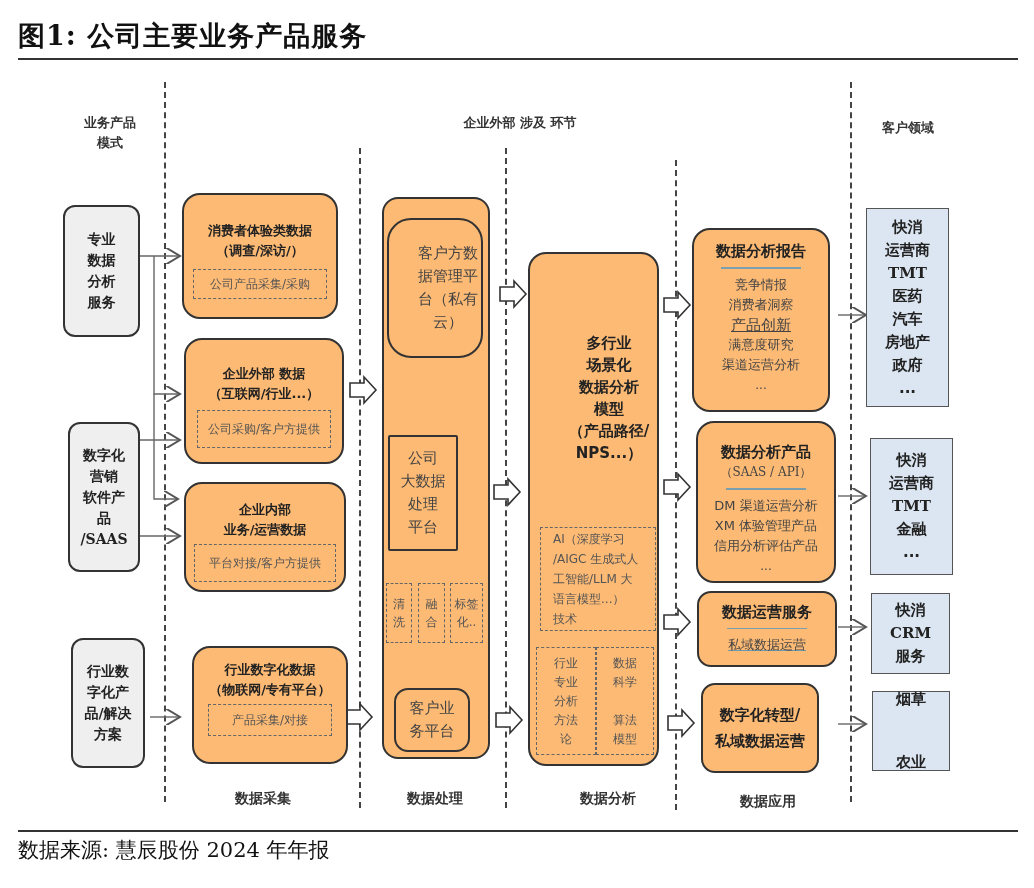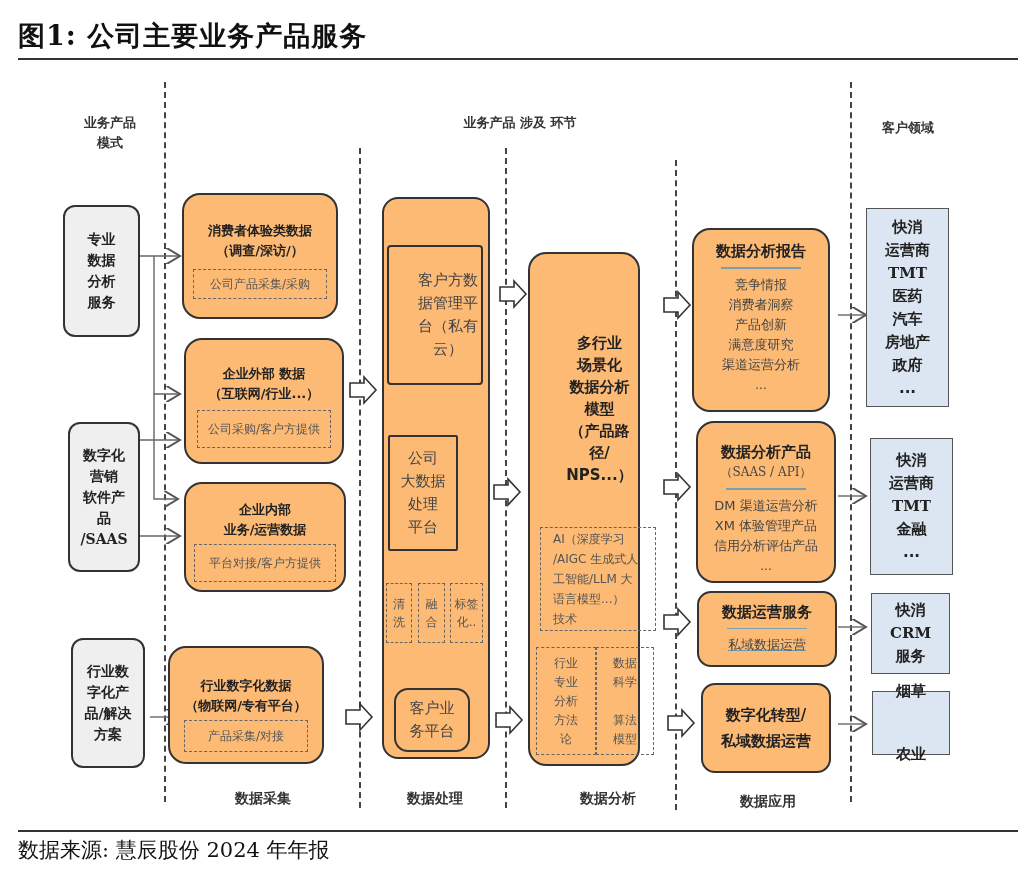--- a/index.html
+++ b/index.html
@@ -28,21 +28,21 @@
 </head>
 <body>
 
 <div class="abs fig-title">图1:  公司主要业务产品服务</div>
 <div class="abs rule" style="top:58px;"></div>
 
 <div class="abs hdr" style="left:70px; top:113px; width:80px;">
   <div>业务产品</div>
   <div>模式</div>
 </div>
-<div class="abs hdr" style="left:430px; top:113px; width:180px;">业务产品 涉及 环节</div>
+<div class="abs hdr" style="left:430px; top:113px; width:180px;">企业外部 涉及 环节</div>
 <div class="abs hdr" style="left:868px; top:118px; width:80px;">客户领域</div>
 
 <div class="vline" style="left:164px; top:82px; height:720px;"></div>
 <div class="vline" style="left:359px; top:148px; height:660px;"></div>
 <div class="vline" style="left:505px; top:148px; height:660px;"></div>
 <div class="vline" style="left:675px; top:160px; height:650px;"></div>
 <div class="vline" style="left:850px; top:82px; height:720px;"></div>
 
 <svg class="conn" width="1034" height="888">
   <defs>
@@ -103,28 +103,28 @@
 <div class="box rounded" style="left:184px; top:338px; width:160px; height:126px; justify-content:flex-start; padding-top:24px;">
   <div class="title-b">企业外部 数据</div>
   <div class="title-b">（互联网/行业...）</div>
   <div class="dashed" style="width:134px; height:38px; margin-top:6px;">公司采购/客户方提供</div>
 </div>
 <div class="box rounded" style="left:184px; top:482px; width:162px; height:110px; justify-content:flex-start; padding-top:16px;">
   <div class="title-b">企业内部</div>
   <div class="title-b">业务/运营数据</div>
   <div class="dashed" style="width:142px; height:38px; margin-top:4px;">平台对接/客户方提供</div>
 </div>
-<div class="box rounded" style="left:168px; top:646px; width:156px; height:118px; justify-content:flex-start; padding-top:28px;">
+<div class="box rounded" style="left:192px; top:646px; width:156px; height:118px; justify-content:flex-start; padding-top:12px;">
   <div class="title-b">行业数字化数据</div>
   <div class="title-b">（物联网/专有平台）</div>
   <div class="dashed" style="width:124px; height:32px; margin-top:4px;">产品采集/对接</div>
 </div>
 
 <div class="box" style="left:382px; top:197px; width:108px; height:562px; border-radius:16px;"></div>
-<div class="box" style="left:387px; top:245px; width:96px; height:140px; border-radius:4px;padding-left:26px;">
+<div class="box" style="left:387px; top:218px; width:96px; height:140px; border-radius:24px;padding-left:26px;">
   <div class="plain">客户方数</div>
   <div class="plain">据管理平</div>
   <div class="plain">台（私有</div>
   <div class="plain">云）</div>
 </div>
 <div class="box" style="left:388px; top:435px; width:70px; height:116px; border-radius:2px;">
   <div class="plain">公司</div>
   <div class="plain">大数据</div>
   <div class="plain">处理</div>
   <div class="plain">平台</div>
@@ -139,21 +139,21 @@
 </div>
 <div class="dashed abs" style="left:450px; top:583px; width:33px; height:60px; flex-direction:column; font-size:12px; line-height:18px;">
   <div>标签</div>
   <div>化..</div>
 </div>
 <div class="box" style="left:394px; top:688px; width:76px; height:64px; border-radius:14px;">
   <div class="plain">客户业</div>
   <div class="plain">务平台</div>
 </div>
 
-<div class="box" style="left:528px; top:252px; width:112px; height:514px; border-radius:18px; justify-content:flex-start;padding-left:31px;">
+<div class="box" style="left:528px; top:252px; width:131px; height:514px; border-radius:18px; justify-content:flex-start;padding-left:31px;">
   <div style="margin-top:78px; display:flex; flex-direction:column; align-items:center;">
     <div class="model-title">多行业</div>
     <div class="model-title">场景化</div>
     <div class="model-title">数据分析</div>
     <div class="model-title">模型</div>
     <div class="model-title">（产品路径/</div>
     <div class="model-title">NPS...）</div>
   </div>
 </div>
 <div class="dashed abs" style="left:540px; top:527px; width:116px; height:104px; flex-direction:column; align-items:flex-start; padding-left:12px; line-height:20px; font-size:12px;">
@@ -176,40 +176,40 @@
   <div style="height:19px;"></div>
   <div>算法</div>
   <div>模型</div>
 </div>
 
 <div class="box rounded" style="left:692px; top:228px; width:138px; height:184px; justify-content:flex-start; padding-top:12px;">
   <div class="app-title">数据分析报告</div>
   <div class="uline"></div>
   <div class="app-sub" style="font-size:13px;">竞争情报</div>
   <div class="app-sub" style="font-size:13px;">消费者洞察</div>
-  <div class="app-sub" style="font-size:13px;">产品创新</div>
+  <div class="app-sub" style="font-size:15px;text-decoration:underline;">产品创新</div>
   <div class="app-sub" style="font-size:13px;">满意度研究</div>
   <div class="app-sub" style="font-size:13px;">渠道运营分析</div>
   <div class="app-sub">...</div>
 </div>
 <div class="box rounded" style="left:696px; top:421px; width:140px; height:162px; justify-content:flex-start; padding-top:20px;">
   <div class="app-title">数据分析产品</div>
   <div class="app-sub" style="font-family:'DejaVu Serif', serif;">（SAAS / API）</div>
   <div class="uline"></div>
   <div class="app-sub" style="font-size:13px;">DM 渠道运营分析</div>
   <div class="app-sub" style="font-size:13px;">XM 体验管理产品</div>
   <div class="app-sub" style="font-size:13px;">信用分析评估产品</div>
   <div class="app-sub">...</div>
 </div>
 <div class="box rounded" style="left:697px; top:591px; width:140px; height:76px; border-radius:14px;">
   <div class="app-title">数据运营服务</div>
   <div class="uline"></div>
   <div class="app-sub ul" style="font-size:13px;">私域数据运营</div>
 </div>
-<div class="box rounded" style="left:701px; top:683px; width:130px; height:90px; border-radius:14px;">
+<div class="box rounded" style="left:701px; top:683px; width:118px; height:90px; border-radius:14px;">
   <div class="app-title" style="line-height:26px;">数字化转型/</div>
   <div class="app-title" style="line-height:26px;">私域数据运营</div>
 </div>
 
 <div class="cust" style="left:866px; top:208px; width:83px; height:199px;">
   <div>快消</div>
   <div>运营商</div>
   <div style="font-family:'DejaVu Serif', serif;">TMT</div>
   <div>医药</div>
   <div>汽车</div>
@@ -222,21 +222,21 @@
   <div>运营商</div>
   <div style="font-family:'DejaVu Serif', serif;">TMT</div>
   <div>金融</div>
   <div>...</div>
 </div>
 <div class="cust" style="left:871px; top:593px; width:79px; height:81px;">
   <div>快消</div>
   <div style="font-family:'DejaVu Serif', serif;">CRM</div>
   <div>服务</div>
 </div>
-<div class="cust" style="left:872px; top:691px; width:78px; height:64px;gap:20px;">
+<div class="cust" style="left:872px; top:691px; width:78px; height:80px;gap:20px;">
   <div>烟草</div>
   <div style="height:14px;"></div>
   <div>农业</div>
 </div>
 
 <div class="abs hdr" style="left:218px; top:788px; width:90px; font-size:14px;">数据采集</div>
 <div class="abs hdr" style="left:390px; top:788px; width:90px; font-size:14px;">数据处理</div>
 <div class="abs hdr" style="left:563px; top:788px; width:90px; font-size:14px;">数据分析</div>
 <div class="abs hdr" style="left:723px; top:791px; width:90px; font-size:14px;">数据应用</div>
 

